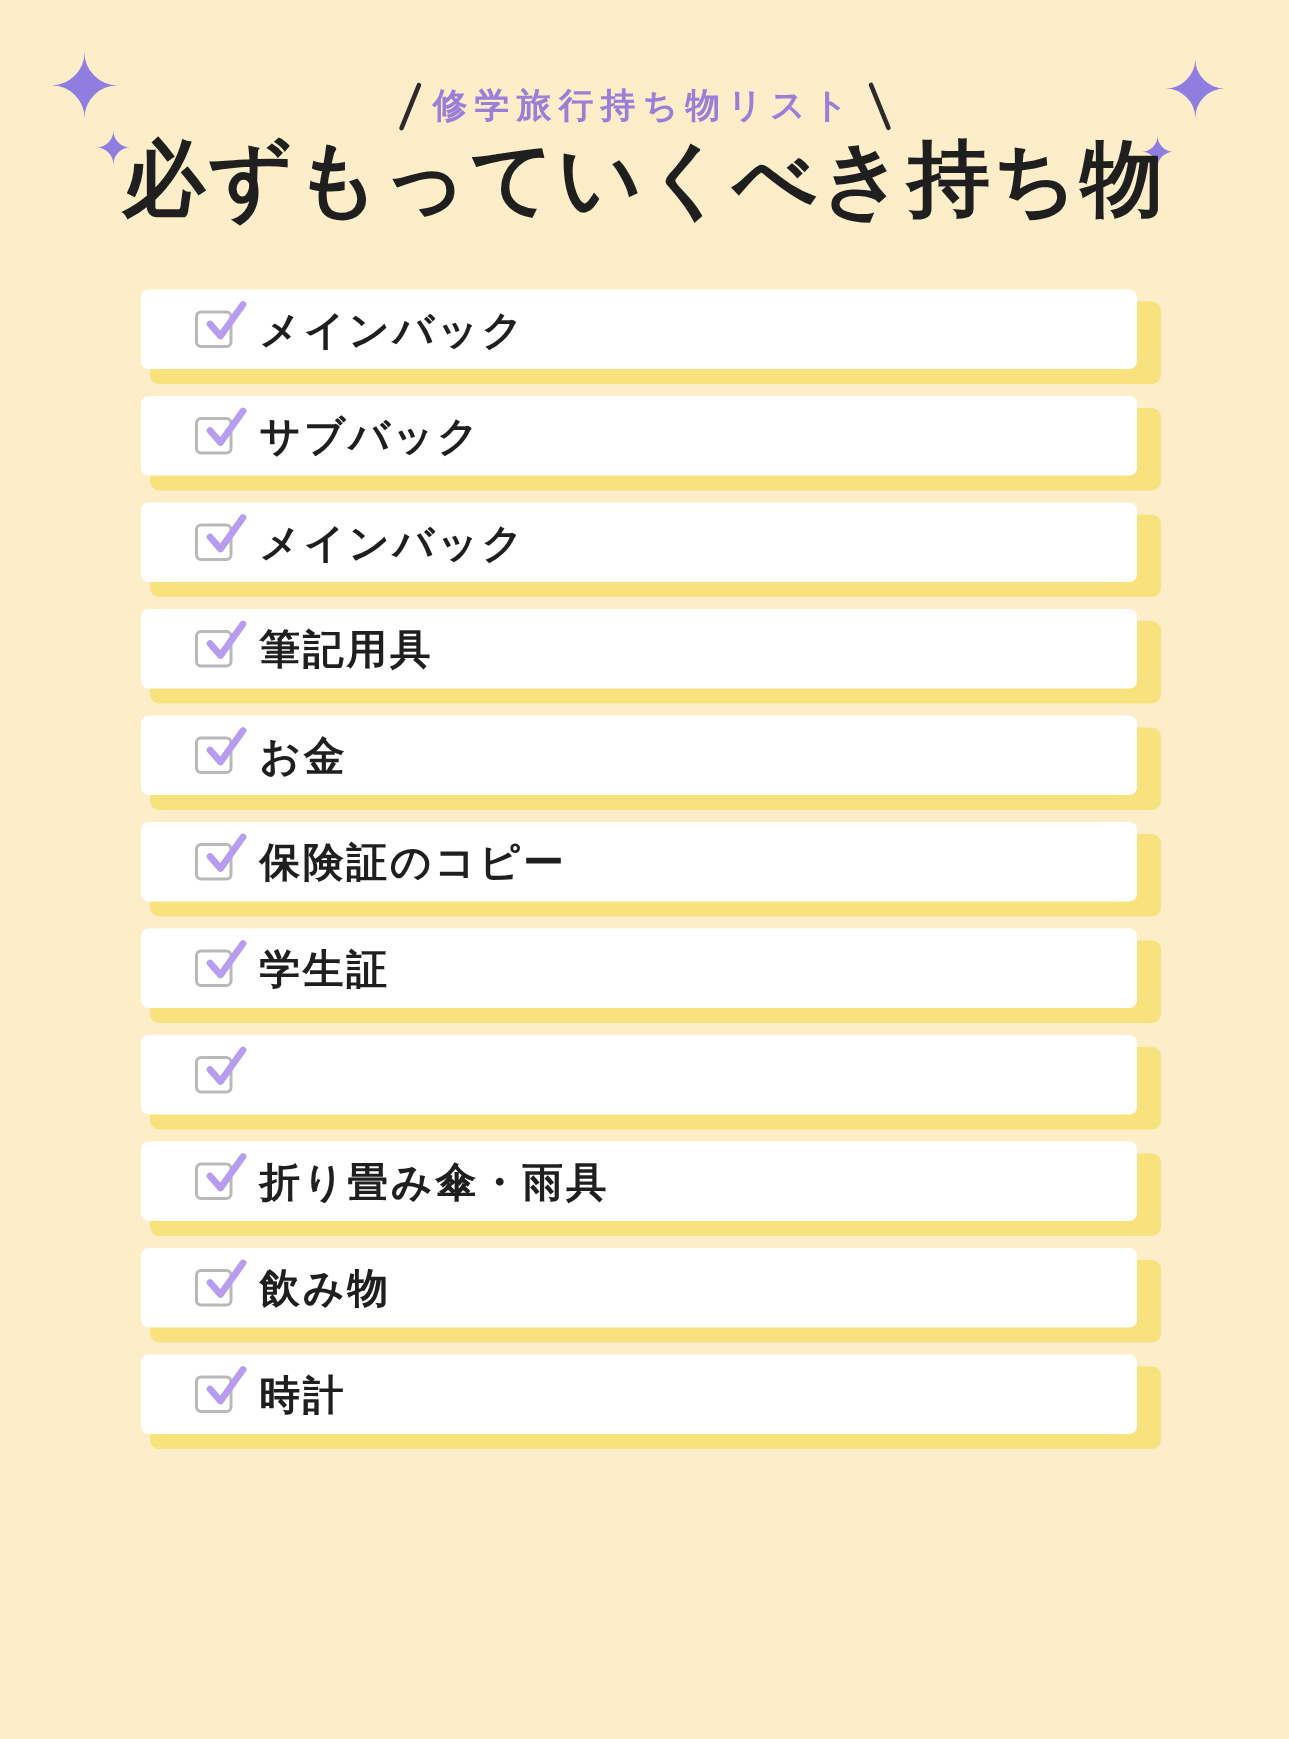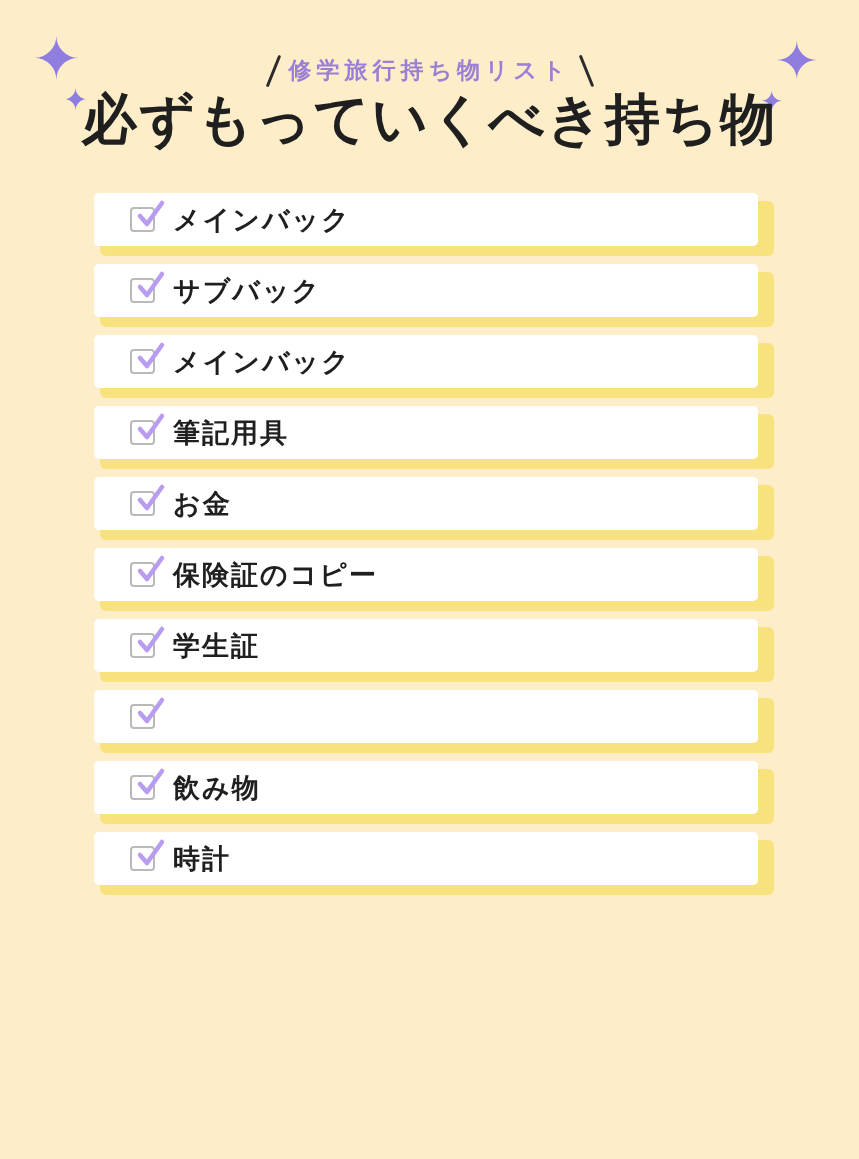--- a/index.html
+++ b/index.html
@@ -250,20 +250,31 @@
         </div>
       </div>
       <div class="list-item">
         <div class="shadow"></div>
         <div class="card">
           <div class="checkbox">
             <svg class="tick" viewBox="0 0 34 34">
               <path d="M7 18 L14 26 L29 5" fill="none" stroke="#b89cf0" stroke-width="4.5" stroke-linecap="round" stroke-linejoin="round"></path>
             </svg>
           </div>
+          <span class="label">折り畳み傘・雨具</span>
+        </div>
+      </div>
+      <div class="list-item">
+        <div class="shadow"></div>
+        <div class="card">
+          <div class="checkbox">
+            <svg class="tick" viewBox="0 0 34 34">
+              <path d="M7 18 L14 26 L29 5" fill="none" stroke="#b89cf0" stroke-width="4.5" stroke-linecap="round" stroke-linejoin="round"></path>
+            </svg>
+          </div>
           <span class="label">飲み物</span>
         </div>
       </div>
       <div class="list-item">
         <div class="shadow"></div>
         <div class="card">
           <div class="checkbox">
             <svg class="tick" viewBox="0 0 34 34">
               <path d="M7 18 L14 26 L29 5" fill="none" stroke="#b89cf0" stroke-width="4.5" stroke-linecap="round" stroke-linejoin="round"></path>
             </svg>

